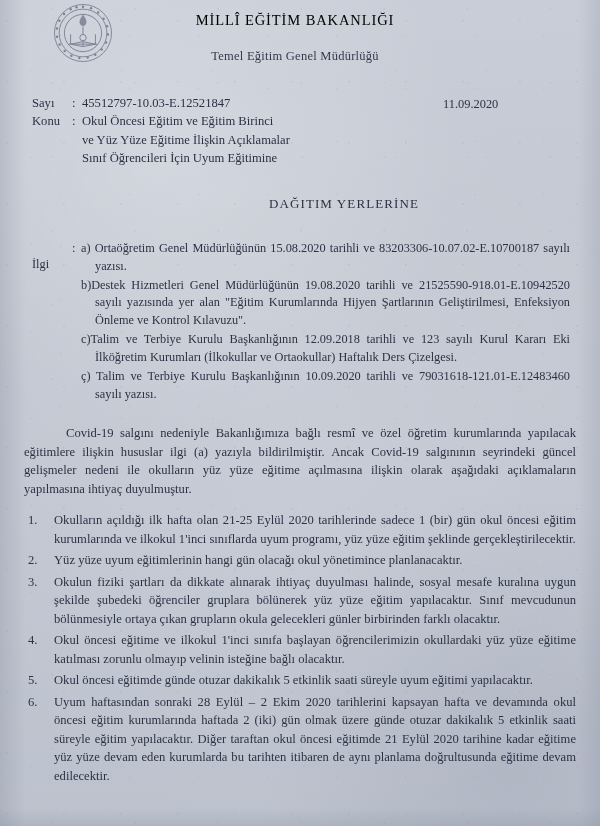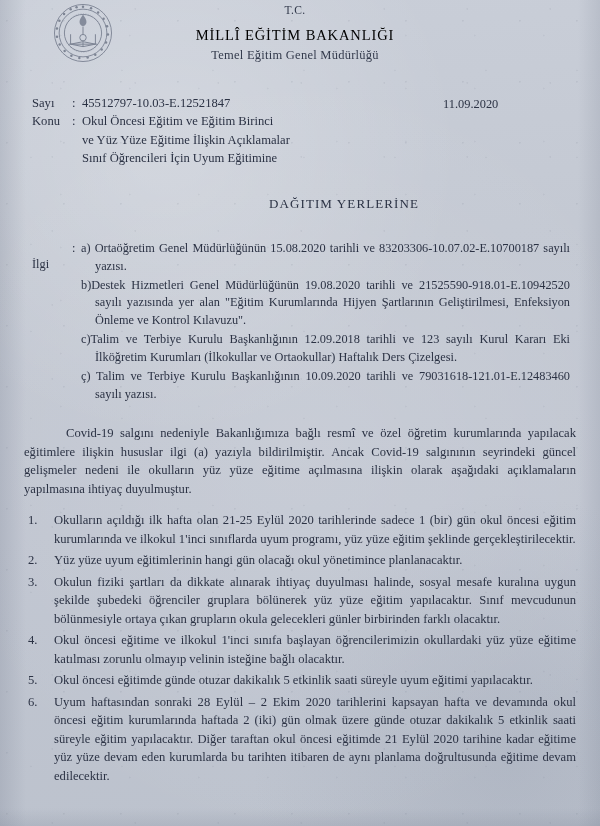--- a/index.html
+++ b/index.html
@@ -70,21 +70,21 @@
   .hl-bakanlik {
     font-size: 14.5px;
     letter-spacing: 0.9px;
     color: #000000;
     margin-top: 8px;
   }
   .hl-mudurluk {
     font-size: 12.5px;
     letter-spacing: 0.25px;
     color: #333a4c;
-    margin-top: 2px;
+    margin-top: 18px;
     text-align: center;
   }
 
   
   .meta {
     position: absolute;
     left: 32px;
     top: 94px;
     width: 420px;
     font-size: 12.6px;
@@ -251,21 +251,20 @@
         <path d="M27 68 L73 68"></path>
       </g>
 
       <g stroke="#5b6478" stroke-width="1.1" fill="none" opacity="0.55">
         <path d="M22 38 A 30 30 0 0 1 78 38" stroke-dasharray="1.6 2.4"></path>
         <path d="M24 66 A 30 30 0 0 0 76 66" stroke-dasharray="1.6 2.4"></path>
       </g>
     </svg>
 
     <div class="head-lines">
-      <div class="hl-tc">T.C.</div>
       <div class="hl-bakanlik">MİLLÎ EĞİTİM BAKANLIĞI</div>
       <div class="hl-mudurluk">Temel Eğitim Genel Müdürlüğü</div>
     </div>
   </div>
 
   <div class="meta">
     <div class="meta-row">
       <span class="meta-label">Sayı</span>
       <span class="meta-colon">:</span>
       <span class="meta-val">45512797-10.03-E.12521847</span>

